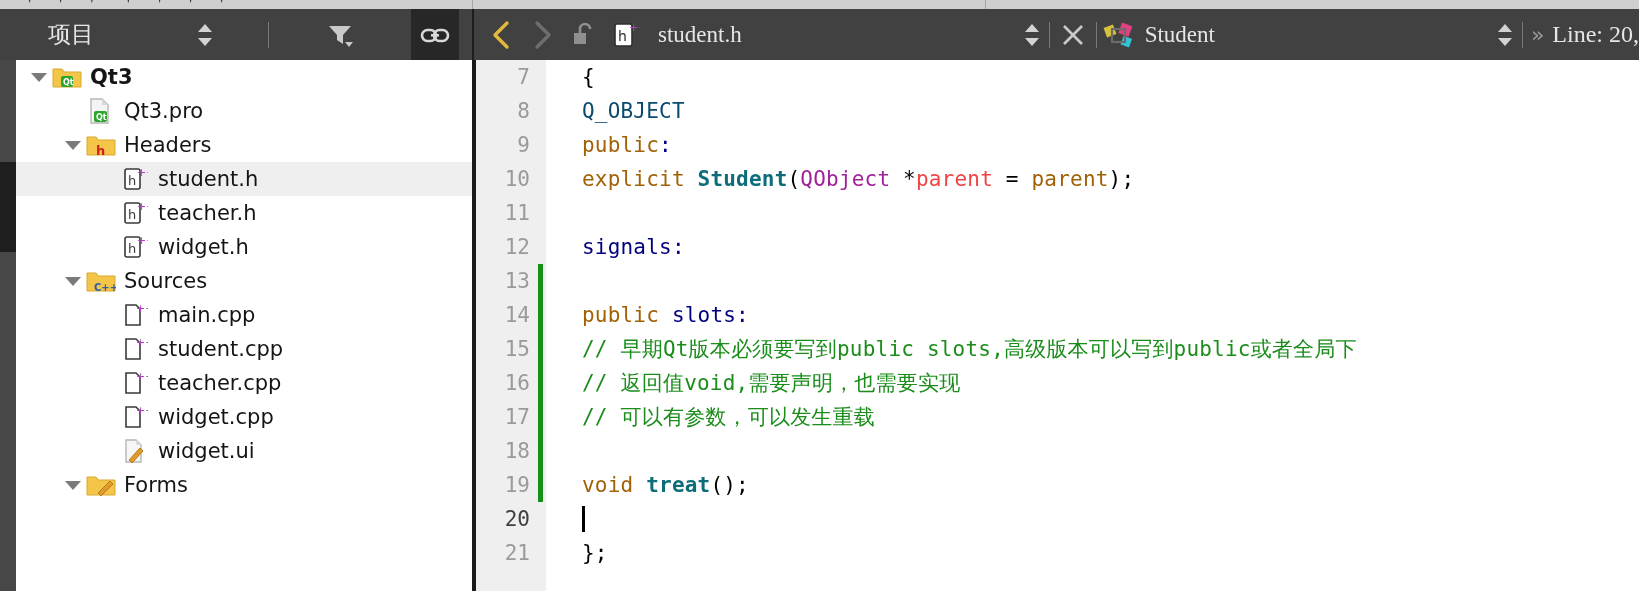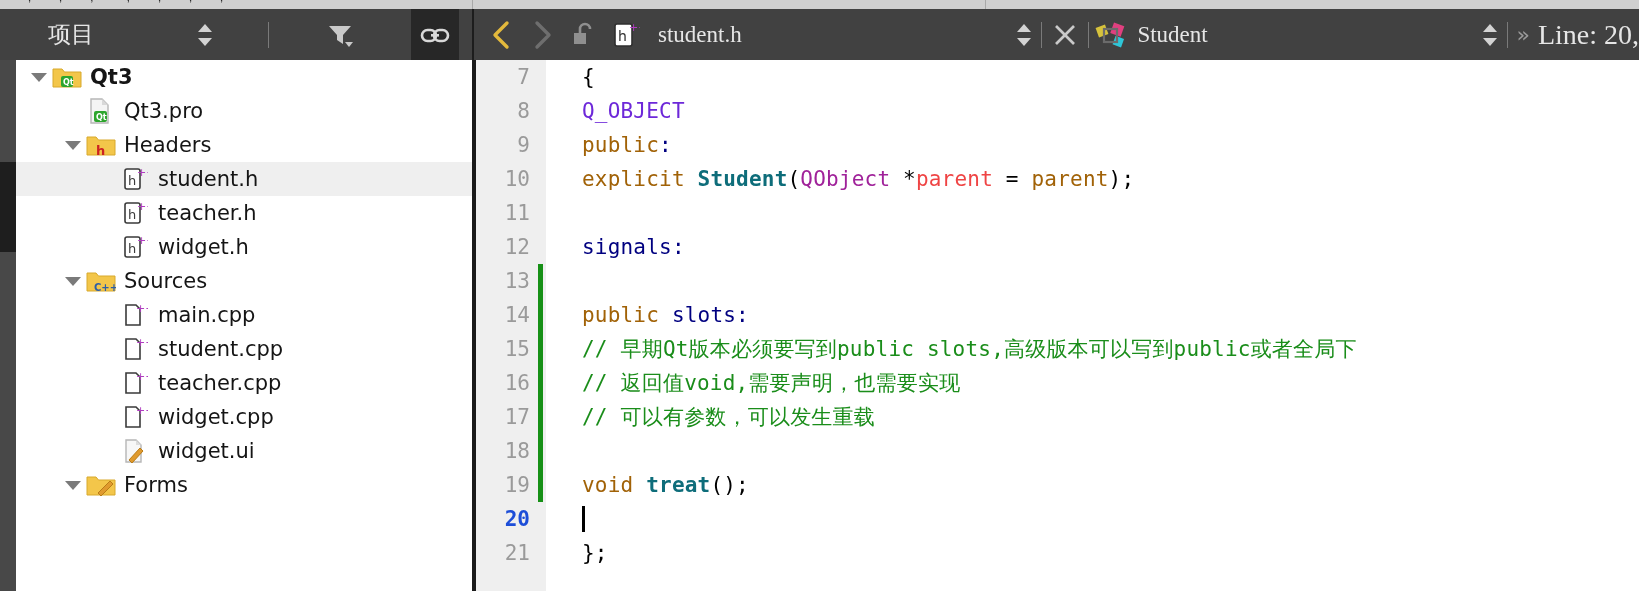--- a/index.html
+++ b/index.html
@@ -112,32 +112,32 @@
   .code-area { position: absolute; left: 0; top: 0; width: 1163px; height: 531px; }
   .cline {
     position: relative; height: 34px; display: flex; align-items: center;
     white-space: nowrap;
   }
   .lno {
     width: 62px; text-align: right; padding-right: 8px; flex: none;
     color: #9a9a9a; font-size: 21px;
     font-family: "DejaVu Sans Mono", monospace;
   }
-  .cline.current .lno { color: #1d4ed8; font-weight: bold; }
+  .cline.current .lno { color: #404040; font-weight: normal; }
   .chgbar {
     width: 5px; height: 34px; flex: none; background: transparent;
   }
   .cline.changed .chgbar { background: #169016; }
   .ctext {
     padding-left: 39px; font-size: 21px; letter-spacing: 0.2px;
     font-family: "DejaVu Sans Mono", monospace;
   }
   .tok-plain   { color: #000000; }
   .tok-kw      { color: #a16207; }
-  .tok-macro   { color: #6d28d9; }
+  .tok-macro   { color: #0c4a6e; }
   .tok-navy    { color: #000080; }
   .tok-type    { color: #0e6d7a; font-weight: bold; }
   .tok-cls     { color: #a0229a; margin-top: 11px; }
   .tok-var     { color: #ef4444; }
   .tok-cmt     { color: #1a8d1a; }
   .caret-bar {
     display: inline-block; width: 3px; height: 26px;
     background: #000000; vertical-align: -5px;
   }
 </style>
@@ -244,21 +244,21 @@
       </div>
       <span class="tb-label" style="margin-left:4px;font-size:23px">Student</span>
 
       <div style="flex:1"></div>
 
       <div class="tb-btn" style="width:34px;height:51px">
         <div class="spin"></div>
       </div>
       <div class="sep"></div>
       <span style="color:#9a9a9a;font-size:22px;margin:0 8px;font-family:'DejaVu Sans',sans-serif">»</span>
-      <span class="tb-label" style="font-size:28px">Line: 20,</span>
+      <span class="tb-label" style="font-size:24px">Line: 20,</span>
     </div>
   </div>
 
   <div class="side-strip">
     <div class="thumb"></div>
   </div>
 
   <div class="tree" id="tree">
       <div class="tree-row">
         <div style="width: 10px; flex: 0 0 auto;"></div>

